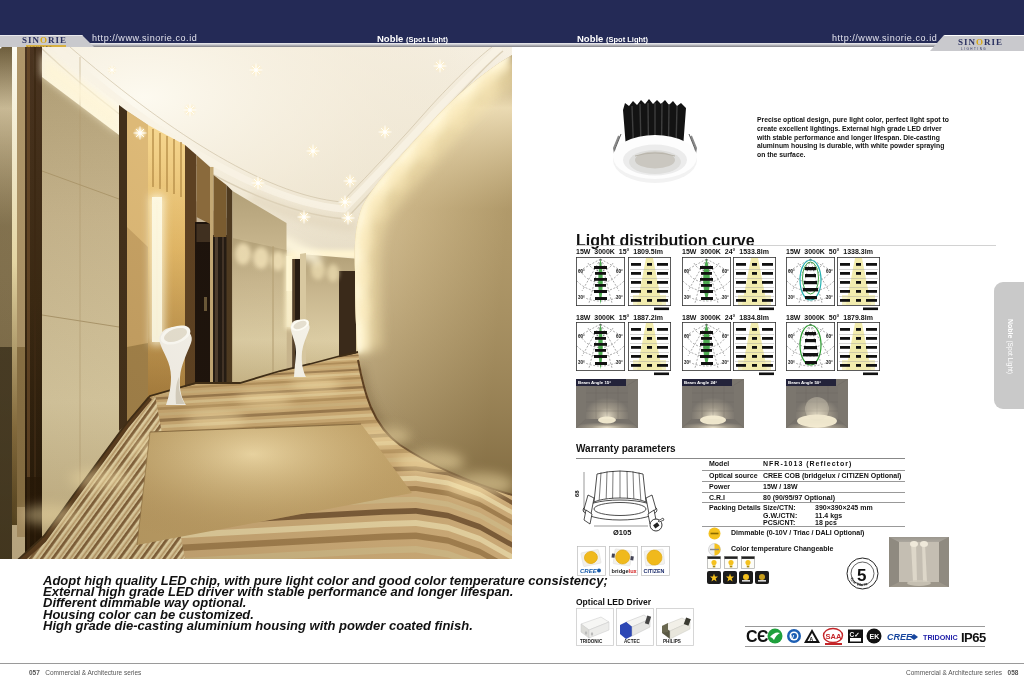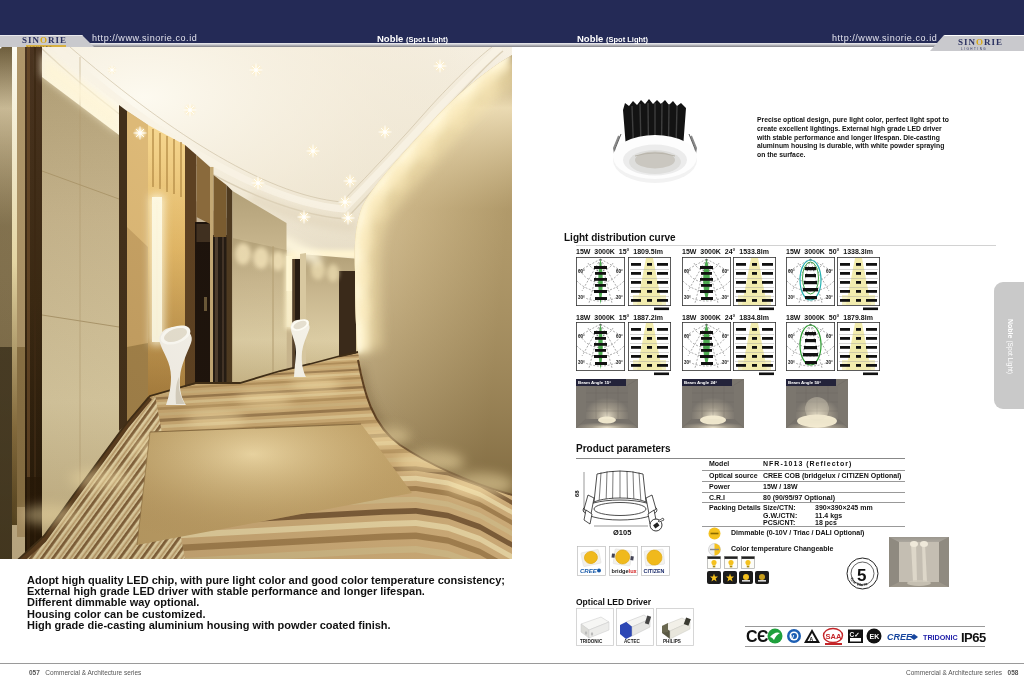--- a/index.html
+++ b/index.html
@@ -559,21 +559,21 @@
         <line x1="-6.5" y1="0" x2="6.5" y2="0"></line>
         <line x1="0" y1="-6.5" x2="0" y2="6.5"></line>
         <line x1="-4" y1="-4" x2="4" y2="4"></line>
         <line x1="-4" y1="4" x2="4" y2="-4"></line>
       </g>
       <circle r="1.6" fill="#fff"></circle>
     </g>
 
 </svg>
 
-<div class="abs b" style="left:27px;top:575px;font-size:11px;line-height:11.2px;color:#111;">
+<div class="abs b" style="left:43px;top:575px;font-size:13px;line-height:11.2px;color:#111;font-style:italic;">
 Adopt high quality LED chip, with pure light color and good color temperature consistency;<br>
 External high grade LED driver with stable performance and longer lifespan.<br>
 Different dimmable way optional.<br>
 Housing color can be customized.<br>
 High grade die-casting aluminium housing with powder coated finish.
 </div>
 
 <div class="abs" style="left:0;top:663px;width:1024px;height:1px;background:#9a9a9a;"></div>
 
 <div class="abs" style="left:29px;top:669px;font-size:6.5px;color:#555;"><span class="b">057</span>&nbsp;&nbsp; Commercial &amp; Architecture series</div>
@@ -614,21 +614,21 @@
 <path d="M30,60 Q50,54 70,60" stroke="#b8b4aa" stroke-width="1" fill="none"></path>
 </g>
 </svg>
 
 <div class="abs b" style="left:757px;top:116px;width:196px;font-size:6.8px;line-height:8.8px;color:#111;">
 Precise optical design, pure light color, perfect light spot to create excellent lightings.
 External high grade LED driver with stable performance and longer lifespan.
 Die-casting aluminum housing is durable, with white powder spraying on the surface.
 </div>
 
-<div class="abs b" style="left:564px;top:232px;font-size:10px;color:#111;">Light distribution curve</div>
+<div class="abs b" style="left:576px;top:232px;font-size:16px;color:#111;">Light distribution curve</div>
 <div class="abs" style="left:576px;top:245px;width:420px;height:1px;background:#d2d2d2;"></div>
 <div id="ldc">
 
 <div class="abs b ldclab" style="left:576px;top:248px;">15W&nbsp;&nbsp;3000K&nbsp;&nbsp;15°&nbsp;&nbsp;1809.5lm</div>
 
 <svg class="abs" style="left:576px;top:257px;" width="49" height="49">
       <g>
         <rect x="0.4" y="0.4" width="48.2" height="48.2" fill="#fff" stroke="#333" stroke-width="0.8"></rect>
         <g stroke="#555" stroke-width="0.5" stroke-dasharray="2,1.6" fill="none">
           <line x1="24.5" y1="2" x2="3" y2="14"></line>
@@ -1103,21 +1103,21 @@
           <line x1="42" y1="6" x2="42" y2="40"></line>
         </g>
         <ellipse cx="31" cy="42" rx="20" ry="6.5" fill="#f4ecd2" opacity="0.95"></ellipse>
         <ellipse cx="31" cy="30" rx="12" ry="12" fill="#e8dfc8" opacity="0.35"></ellipse>
         <rect x="0" y="0" width="50" height="7" fill="#23233a"></rect>
         <text x="2" y="5.4" font-size="4.4" fill="#ffffff" font-weight="bold">Beam Angle 50°</text>
       </g>
     </svg>
 </div>
 
-<div class="abs b" style="left:576px;top:443px;font-size:10px;color:#111;">Product parameters</div>
+<div class="abs b" style="left:576px;top:443px;font-size:10px;color:#111;">Warranty parameters</div>
 
 <div class="abs" style="left:576px;top:458px;width:329px;height:1px;background:#888;"></div>
 <div id="params">
 
 <svg class="abs" style="left:570px;top:462px;" width="110" height="75" viewBox="0 0 110 75">
 <g stroke="#222" fill="none" stroke-width="0.8">
 
 <path d="M27,12 Q50,6 73,12 L76,40 Q50,46 24,40 Z" fill="#fff"></path>
 <g stroke-width="0.6">
 <line x1="31" y1="10.5" x2="29" y2="41"></line>

